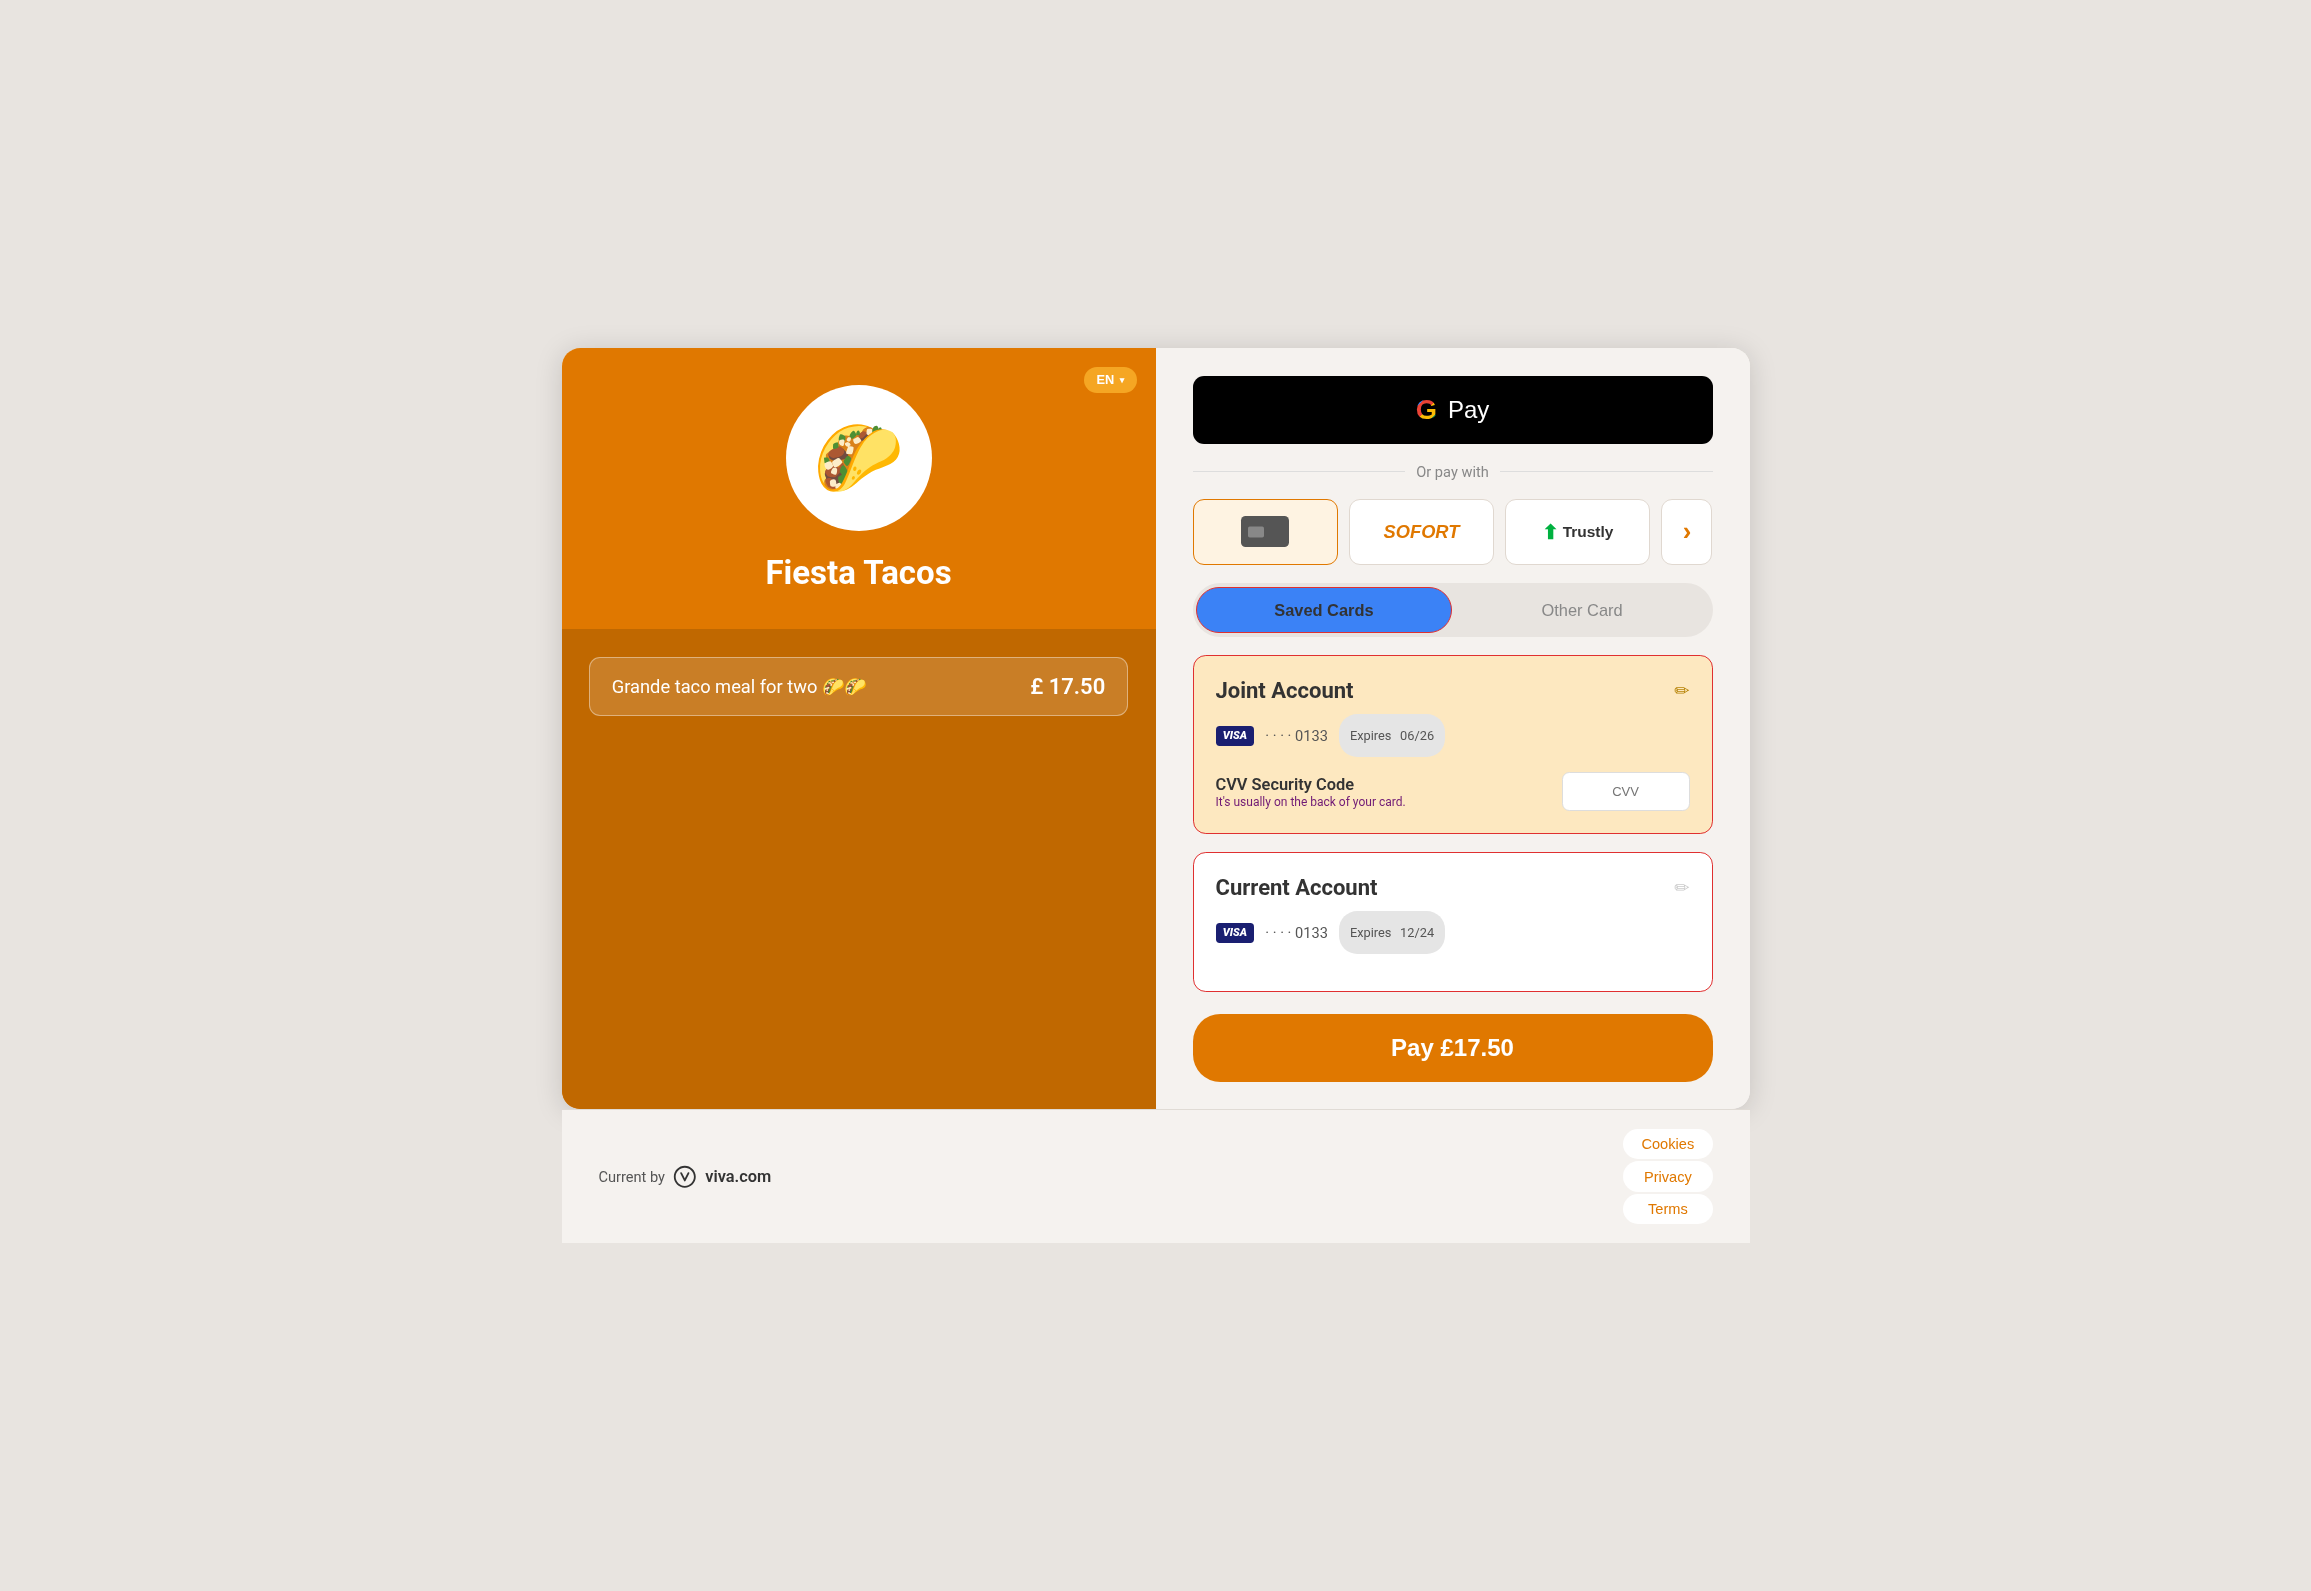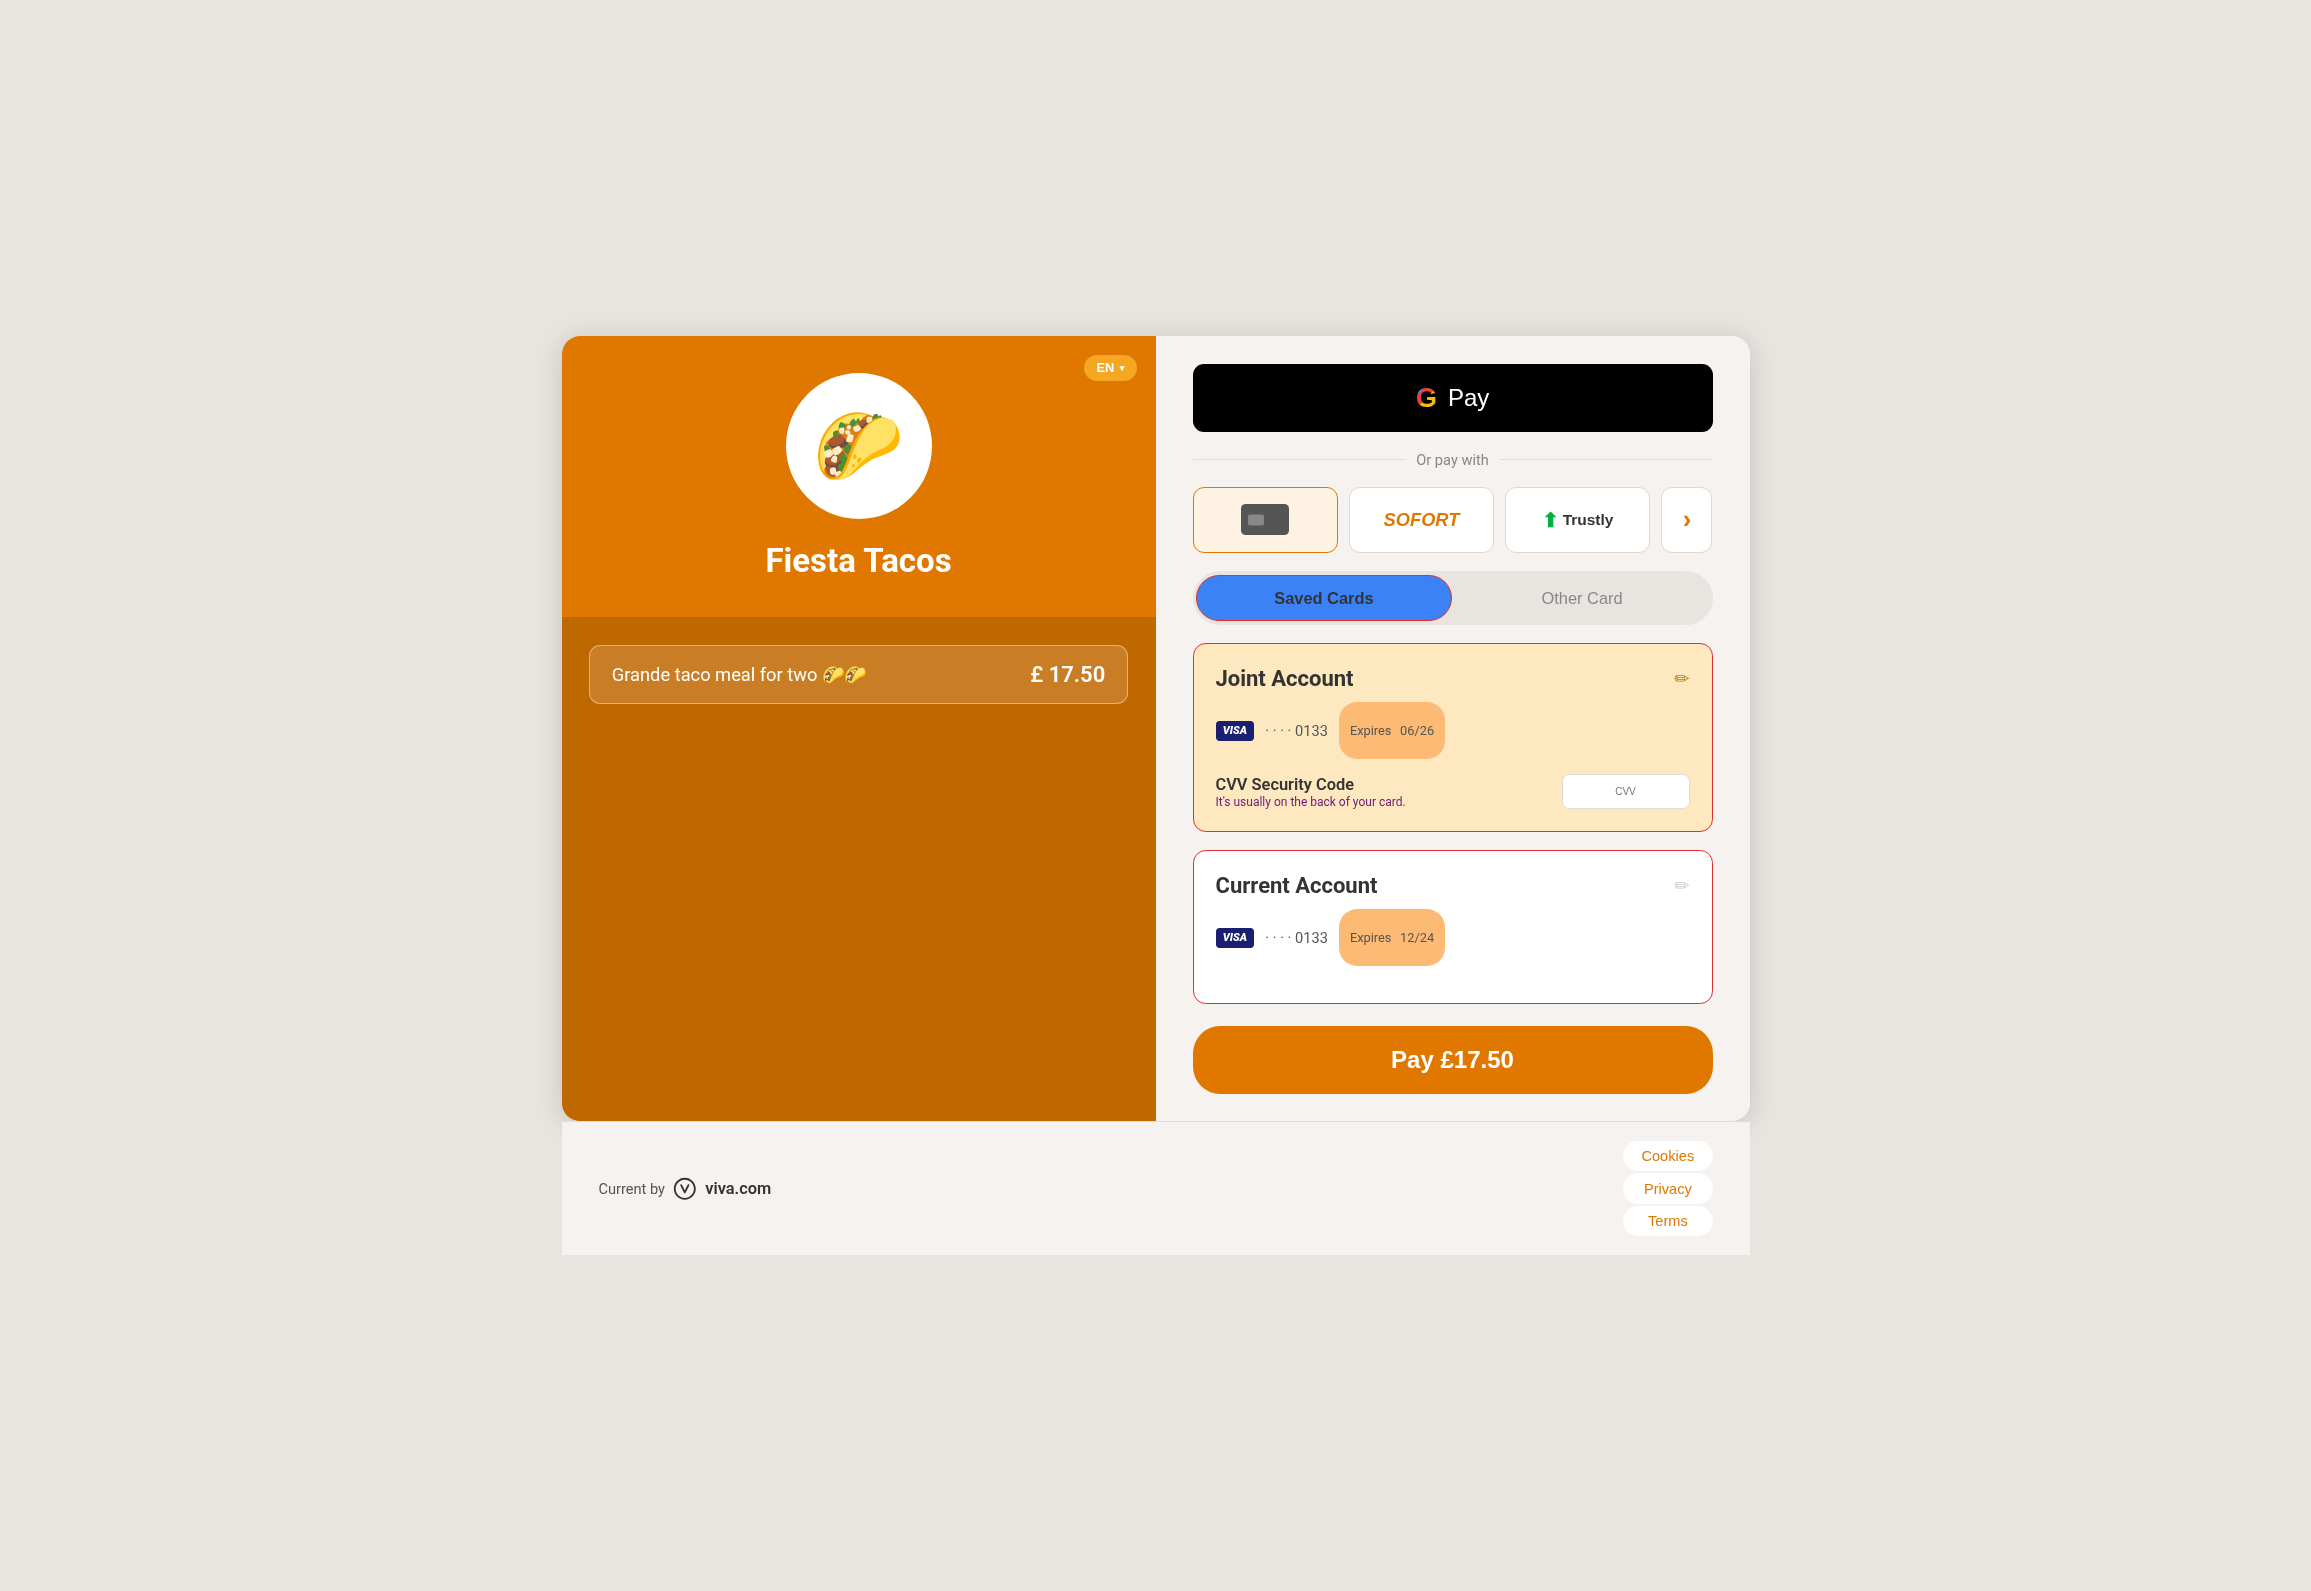--- a/index.html
+++ b/index.html
@@ -280,24 +280,24 @@
       font-style: italic;
     }
 
     .card-dots {
       color: #555;
       font-size: 14.6px;
       text-align: right;
     }
 
     .expires-badge {
-      background: #fdba74;
+      background: #e5e5e5;
       color: #555;
       font-size: 12.8px;
-      padding: 21px 11px;
+      padding: 14px 11px;
       border-radius: 18.3px;
     }
 
     .cvv-section {
       display: flex;
       justify-content: space-between;
       align-items: center;
     }
 
     .cvv-label {
@@ -310,21 +310,21 @@
       font-size: 12px;
       color: #701a75;
       margin-top: 1px;
     }
 
     .cvv-input {
       background: white;
       border: 1.4px solid #ddd;
       border-radius: 7.3px;
       padding: 11px 30px;
-      font-size: 10px;
+      font-size: 13px;
       width: 128px;
       color: #aaa;
       text-align: center;
     }
 
     .pay-btn {
       background: #e07800;
       color: white;
       border: none;
       border-radius: 27.4px;

